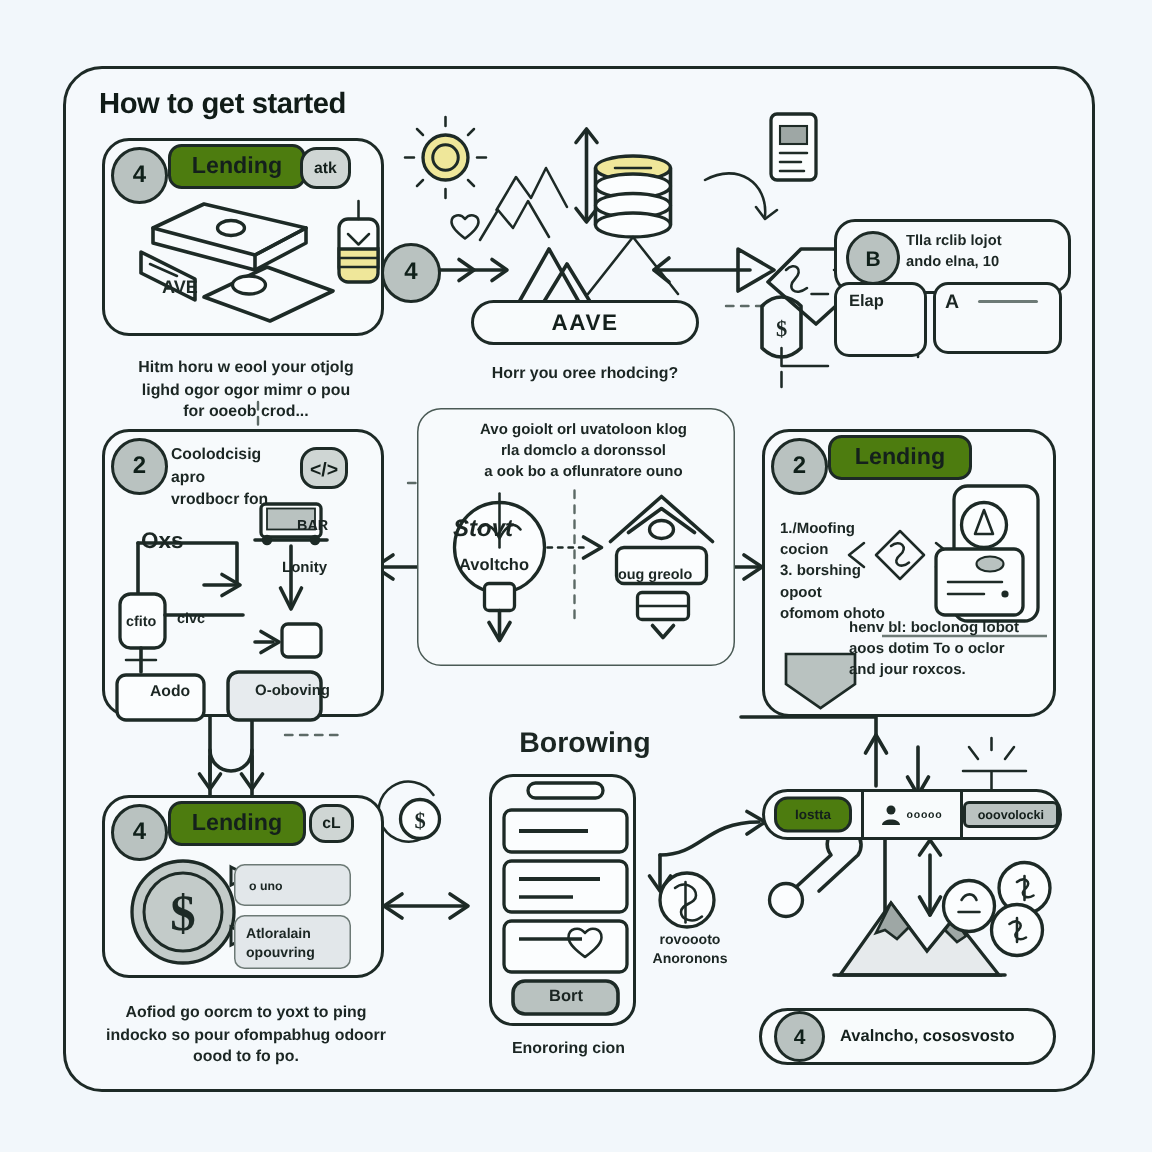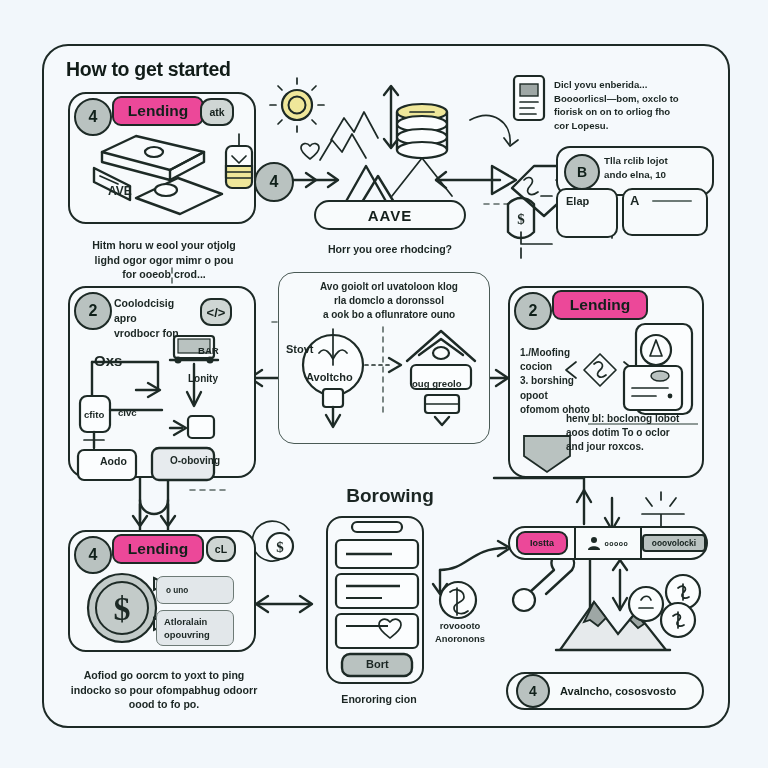--- a/index.html
+++ b/index.html
@@ -19,21 +19,21 @@
   .card{position:absolute;border:2.5px solid #1d2a26;border-radius:18px;
         background:#f7fafc;box-sizing:border-box;}
   .card.soft{border-width:1.6px;border-color:#4a5a55;border-radius:16px;}
 
   .badge{position:absolute;width:34px;height:34px;border-radius:50%;
          background:#b9c2c0;border:2.2px solid #1d2a26;
          display:flex;align-items:center;justify-content:center;
          font-size:16px;font-weight:700;color:#10201a;}
 
   .pillbox{position:absolute;border:2.4px solid #1d2a26;border-radius:9px;
-           background:#ec4899;display:flex;align-items:center;justify-content:center;
+           background:#4d7c0f;display:flex;align-items:center;justify-content:center;
            font-size:15.5px;font-weight:700;box-sizing:border-box;}
 
   .chip{position:absolute;border:2.2px solid #1d2a26;border-radius:11px;
         background:#cfd6d4;display:flex;align-items:center;justify-content:center;
         font-size:10.5px;font-weight:700;box-sizing:border-box;}
 
   .caption{position:absolute;text-align:center;font-size:10.6px;font-weight:700;
            line-height:1.38;color:#1b2623;}
   .capL{position:absolute;font-size:10.4px;font-weight:700;line-height:1.42;color:#1b2623;}
 
@@ -272,24 +272,20 @@
 for ooeob crod...</div>
 
   <div class="badge" style="left:254px;top:162px;width:36px;height:36px;">4</div>
 
   <div class="pillwide" style="left:314px;top:200px;width:152px;height:30px;justify-content:center;
               font-size:15px;font-weight:700;letter-spacing:1px;">
     <span>AAVE</span>
   </div>
   <div class="caption" style="left:300px;top:242px;width:180px;">Horr you oree rhodcing?</div>
 
-  <div class="capL" style="left:554px;top:78px;width:168px;white-space:pre-line;font-size:9.6px;">Dicl yovu enberida...
-Boooorlicsl—bom, oxclo to
-fiorisk on on to orliog fho
-cor Lopesu.</div>
 
   <div class="card" style="left:556px;top:146px;width:158px;height:50px;border-radius:14px;">
   </div>
   <div class="badge" style="left:564px;top:154px;width:32px;height:32px;font-size:14px;">B</div>
   <div class="capL" style="left:604px;top:154px;width:104px;white-space:pre-line;font-size:9.8px;">Tlla rclib lojot
 ando elna, 10</div>
 
   <div class="card" style="left:556px;top:188px;width:62px;height:50px;border-radius:10px;">
   </div>
   <div class="capL" style="left:566px;top:194px;font-size:11px;">Elap</div>
@@ -357,21 +353,21 @@
       <ellipse cx="162" cy="80" rx="8" ry="6" class="fillw"></ellipse>
       <rect x="132" y="92" width="60" height="24" rx="5" class="fillw"></rect>
       <rect x="146" y="122" width="34" height="18" rx="3" class="fillw"></rect>
       <path class="th" d="M146 131 L180 131"></path>
       <path class="st" d="M156 144 L163 152 L170 144"></path>
     </svg>
   </div>
   <div class="caption" style="left:300px;top:280px;width:178px;white-space:pre-line;font-size:10px;">Avo goiolt orl uvatoloon klog
 rla domclo a doronssol
 a ook bo a oflunratore ouno</div>
-  <div class="capL" style="left:286px;top:342px;font-size:11px;">Stovt</div>
+  <div class="capL" style="left:302px;top:342px;font-size:16px;font-style:italic;">Stovt</div>
   <div class="capL" style="left:306px;top:370px;font-size:11px;">Avoltcho</div>
   <div class="capL" style="left:412px;top:377px;font-size:9.6px;">oug greolo</div>
 
   <div class="card" style="left:508px;top:286px;width:196px;height:192px;">
     <svg width="196" height="192">
 
       <path class="th" d="M74 82 L90 66 L106 82 L90 98 Z"></path>
       <path class="th" d="M66 74 L56 82 L66 90"></path>
       <path class="th" d="M114 74 L124 82 L114 90"></path>
       <path class="th" d="M84 76 c6-5 12 1 6 6 -6 5 0 10 6 5"></path>

